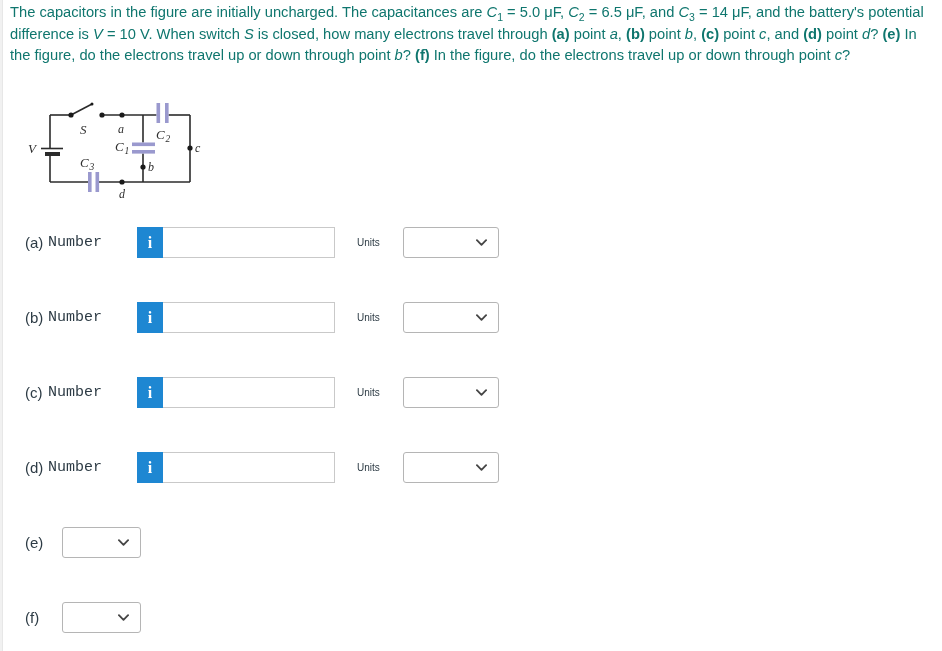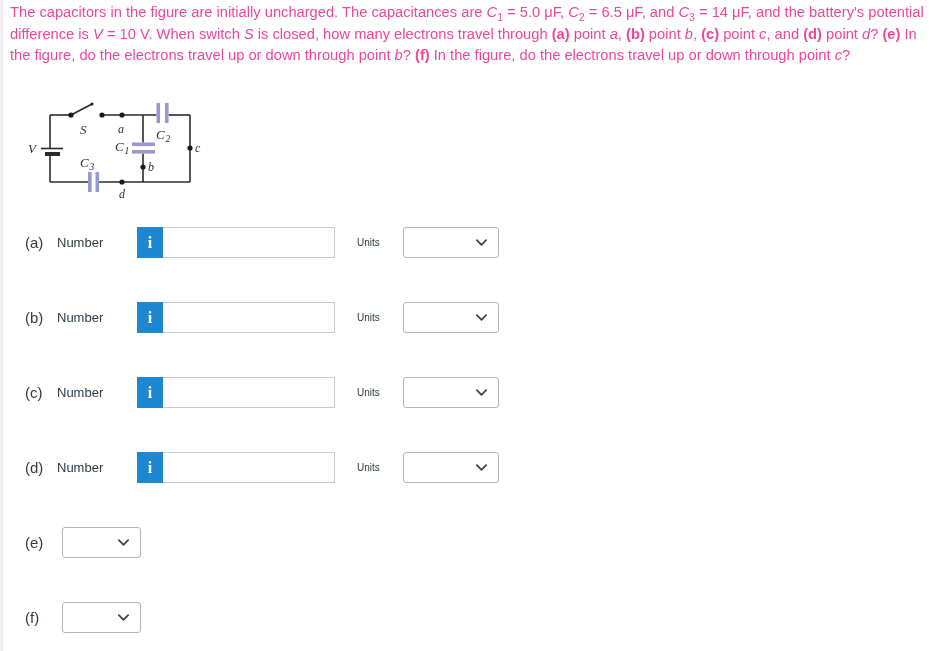--- a/index.html
+++ b/index.html
@@ -11,21 +11,21 @@
     overflow:hidden;
     color:#2d3b45;
   }
   .left-strip {
     position:absolute; left:0; top:0; width:3px; height:651px;
     background:#f1f1f1; border-right:1px solid #e7e7e7;
   }
   
   .question {
     position:absolute; left:10px; top:2px; width:925px;
-    font-size:14.7px; line-height:21.7px; color:#ec4899;
+    font-size:14.7px; line-height:21.7px; color:#0f766e;
   }
   .question .it { font-style:italic; }
   .question .bd { font-weight:700; }
   .question sub { font-size:10.5px; line-height:0; }
   
   .figure { position:absolute; left:28px; top:100px; width:180px; height:105px; }
   .figure .wire { stroke:#2b2b2b; stroke-width:1.6; fill:none; }
   .figure .thick { stroke:#2b2b2b; stroke-width:4; fill:none; }
   .figure .plate { fill:#9a99ce; }
   .figure .node { fill:#1a1a1a; }
@@ -34,21 +34,21 @@
   }
   .lbl { font-size:13px; }
   .lbl-sm { font-size:12px; }
   .lbl-sub { font-size:9.5px; }
   
   .ans-row { position:absolute; left:0; width:942px; height:31px; }
   .part-label {
     position:absolute; left:25px; top:0; line-height:31px; font-size:15px;
   }
   .num-label {
-    position:absolute; left:57px; top:0; line-height:31px; font-size:13px;
+    position:absolute; left:48px; top:0; line-height:31px; font-size:15px;font-family:Liberation Mono, monospace;
   }
   .num-group {
     position:absolute; left:137px; top:0; height:31px; display:flex;
   }
   .info-btn {
     width:26px; height:31px; background:#1e87d2; border:none; cursor:pointer;
     display:flex; align-items:center; justify-content:center; padding:0;
   }
   .info-glyph {
     color:#ffffff; font-family:"Liberation Serif", serif;

